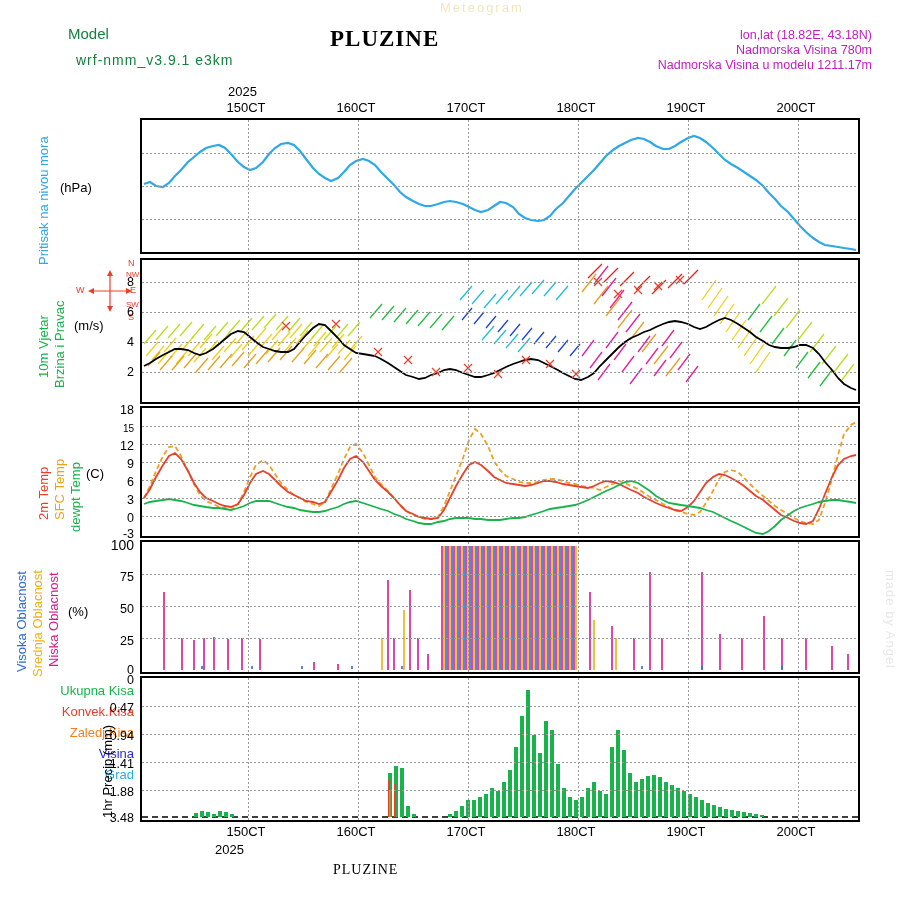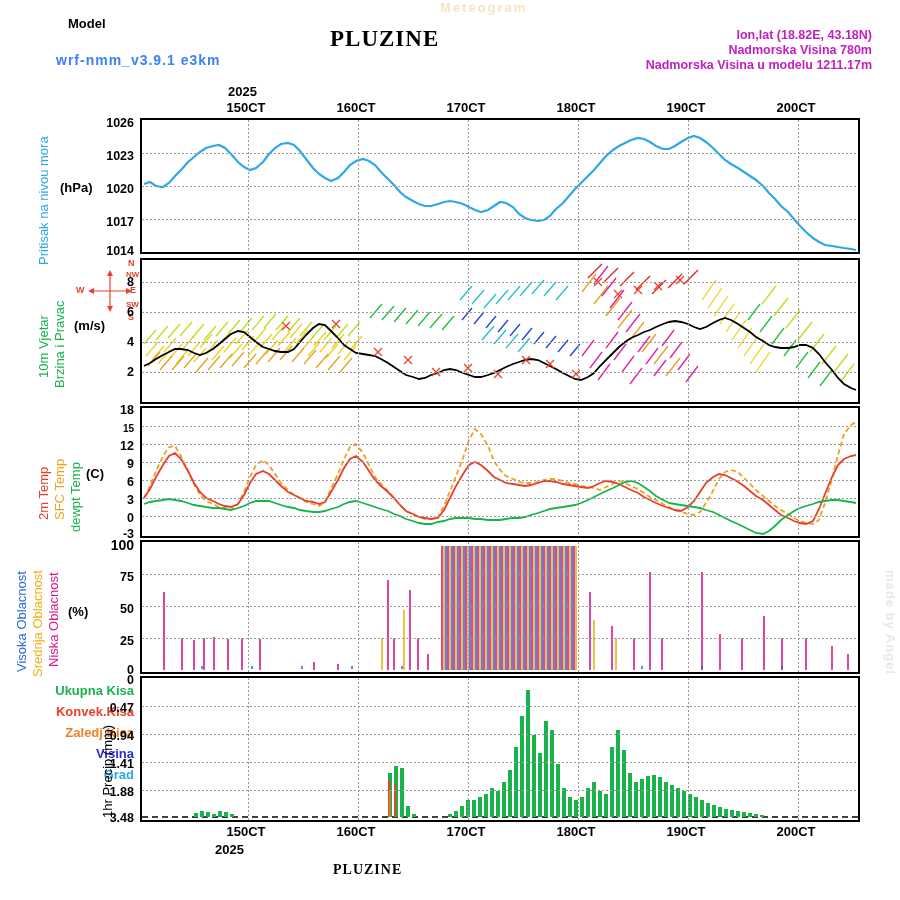--- a/index.html
+++ b/index.html
@@ -3,39 +3,39 @@
 <meta charset="utf-8">
 <style>
   html,body{margin:0;padding:0;}
   body{
     width:900px;height:900px;
     background:#ffffff;
     font-family:"Liberation Sans", sans-serif;
     position:relative;
     overflow:hidden;
   }
-  .abs{position:absolute;font-weight:bold;}
+  .abs{position:absolute;}
 
   
   #meteogram-label{
     left:440px;top:0px;
     font-size:13px;color:#f2e6bf;letter-spacing:2px;
     font-family:"Liberation Sans", sans-serif;
   }
   #title{
     left:330px;top:26px;
     font-family:"Liberation Serif", serif;
     font-weight:bold;font-size:23px;color:#000;
     letter-spacing:1px;
   }
   #model-label{
-    left:68px;top:16px;font-size:13px;color:#000000;
+    left:68px;top:25px;font-size:15px;color:#15803d;
   }
   #model-name{
-    left:56px;top:52px;font-size:14px;color:#3b82f6;letter-spacing:1px;
+    left:76px;top:52px;font-size:14px;color:#15803d;letter-spacing:1px;
   }
   #meta{
     right:28px;top:28px;text-align:right;color:#c020c0;font-size:12.5px;line-height:15px;
   }
   #made-by{
     right:2px;top:570px;
     color:#e8e8e8;font-size:13px;
     writing-mode:vertical-rl;
     letter-spacing:1px;
   }
@@ -105,27 +105,20 @@
     <div class="gridline-v" style="left:656px;"></div>
     <div class="gridline-h" style="top:33px;"></div>
     <div class="gridline-h" style="top:66px;"></div>
     <div class="gridline-h" style="top:99px;"></div>
     <svg width="716" height="132" viewBox="0 0 716 132" preserveAspectRatio="none">
       <polyline fill="none" stroke="#2ea8e6" stroke-width="2.2" points="2,64 8,62 14,66 21,67 27,63 33,56 39,50 46,42 52,37 58,32 64,28 71,26 77,25 83,28 89,34 96,42 102,47 108,50 114,48 121,42 127,34 133,28 139,24 146,23 152,25 158,31 164,39 171,48 177,54 183,58 189,61 196,58 202,52 208,45 214,41 221,39 227,41 233,45 239,52 246,59 252,65 258,72 264,77 271,81 277,84 283,86 289,86 296,84 302,82 308,81 314,82 321,84 327,87 333,90 339,92 346,90 352,86 358,82 364,83 371,87 377,94 383,98 389,100 396,101 402,100 408,96 414,89 421,83 427,76 433,69 439,63 446,56 452,50 458,43 464,36 471,30 477,26 483,23 489,20 496,18 502,19 508,22 514,26 521,29 527,29 533,26 539,22 546,18 552,16 558,18 564,22 571,28 577,34 583,40 589,44 596,48 602,52 608,56 614,60 621,66 627,73 633,79 639,86 646,92 652,99 658,106 664,112 671,118 677,122 683,125 690,126 696,127 702,128 709,129 714,130"></polyline>
     </svg>
 
   </div>
 
-  <div class="abs" style="left:-60px;top:0;width:56px;height:132px;">
-    <div class="abs" style="right:4px;top:3px;transform:translateY(-50%);font-size:12.5px;">1026</div>
-    <div class="abs" style="right:4px;top:36px;transform:translateY(-50%);font-size:12.5px;">1023</div>
-    <div class="abs" style="right:4px;top:69px;transform:translateY(-50%);font-size:12.5px;">1020</div>
-    <div class="abs" style="right:4px;top:102px;transform:translateY(-50%);font-size:12.5px;">1017</div>
-    <div class="abs" style="right:4px;top:131px;transform:translateY(-50%);font-size:12.5px;">1014</div>
-  </div>
 </div>
 
 <div class="vlabel" style="left:36px;top:278px;height:100px;color:#19b34b;">10m Vjetar</div>
 <div class="vlabel" style="left:52px;top:278px;height:110px;color:#19b34b;">Brzina i Pravac</div>
 <div class="abs" style="left:74px;top:318px;font-size:13px;color:#000;">(m/s)</div>
 
 <div class="abs" style="left:82px;top:262px;width:56px;height:60px;">
   <svg width="56" height="60" viewBox="0 0 56 60">
     <line x1="28" y1="10" x2="28" y2="48" stroke="#e8402a" stroke-width="1.2"></line>
     <line x1="8" y1="29" x2="48" y2="29" stroke="#e8402a" stroke-width="1.2"></line>

